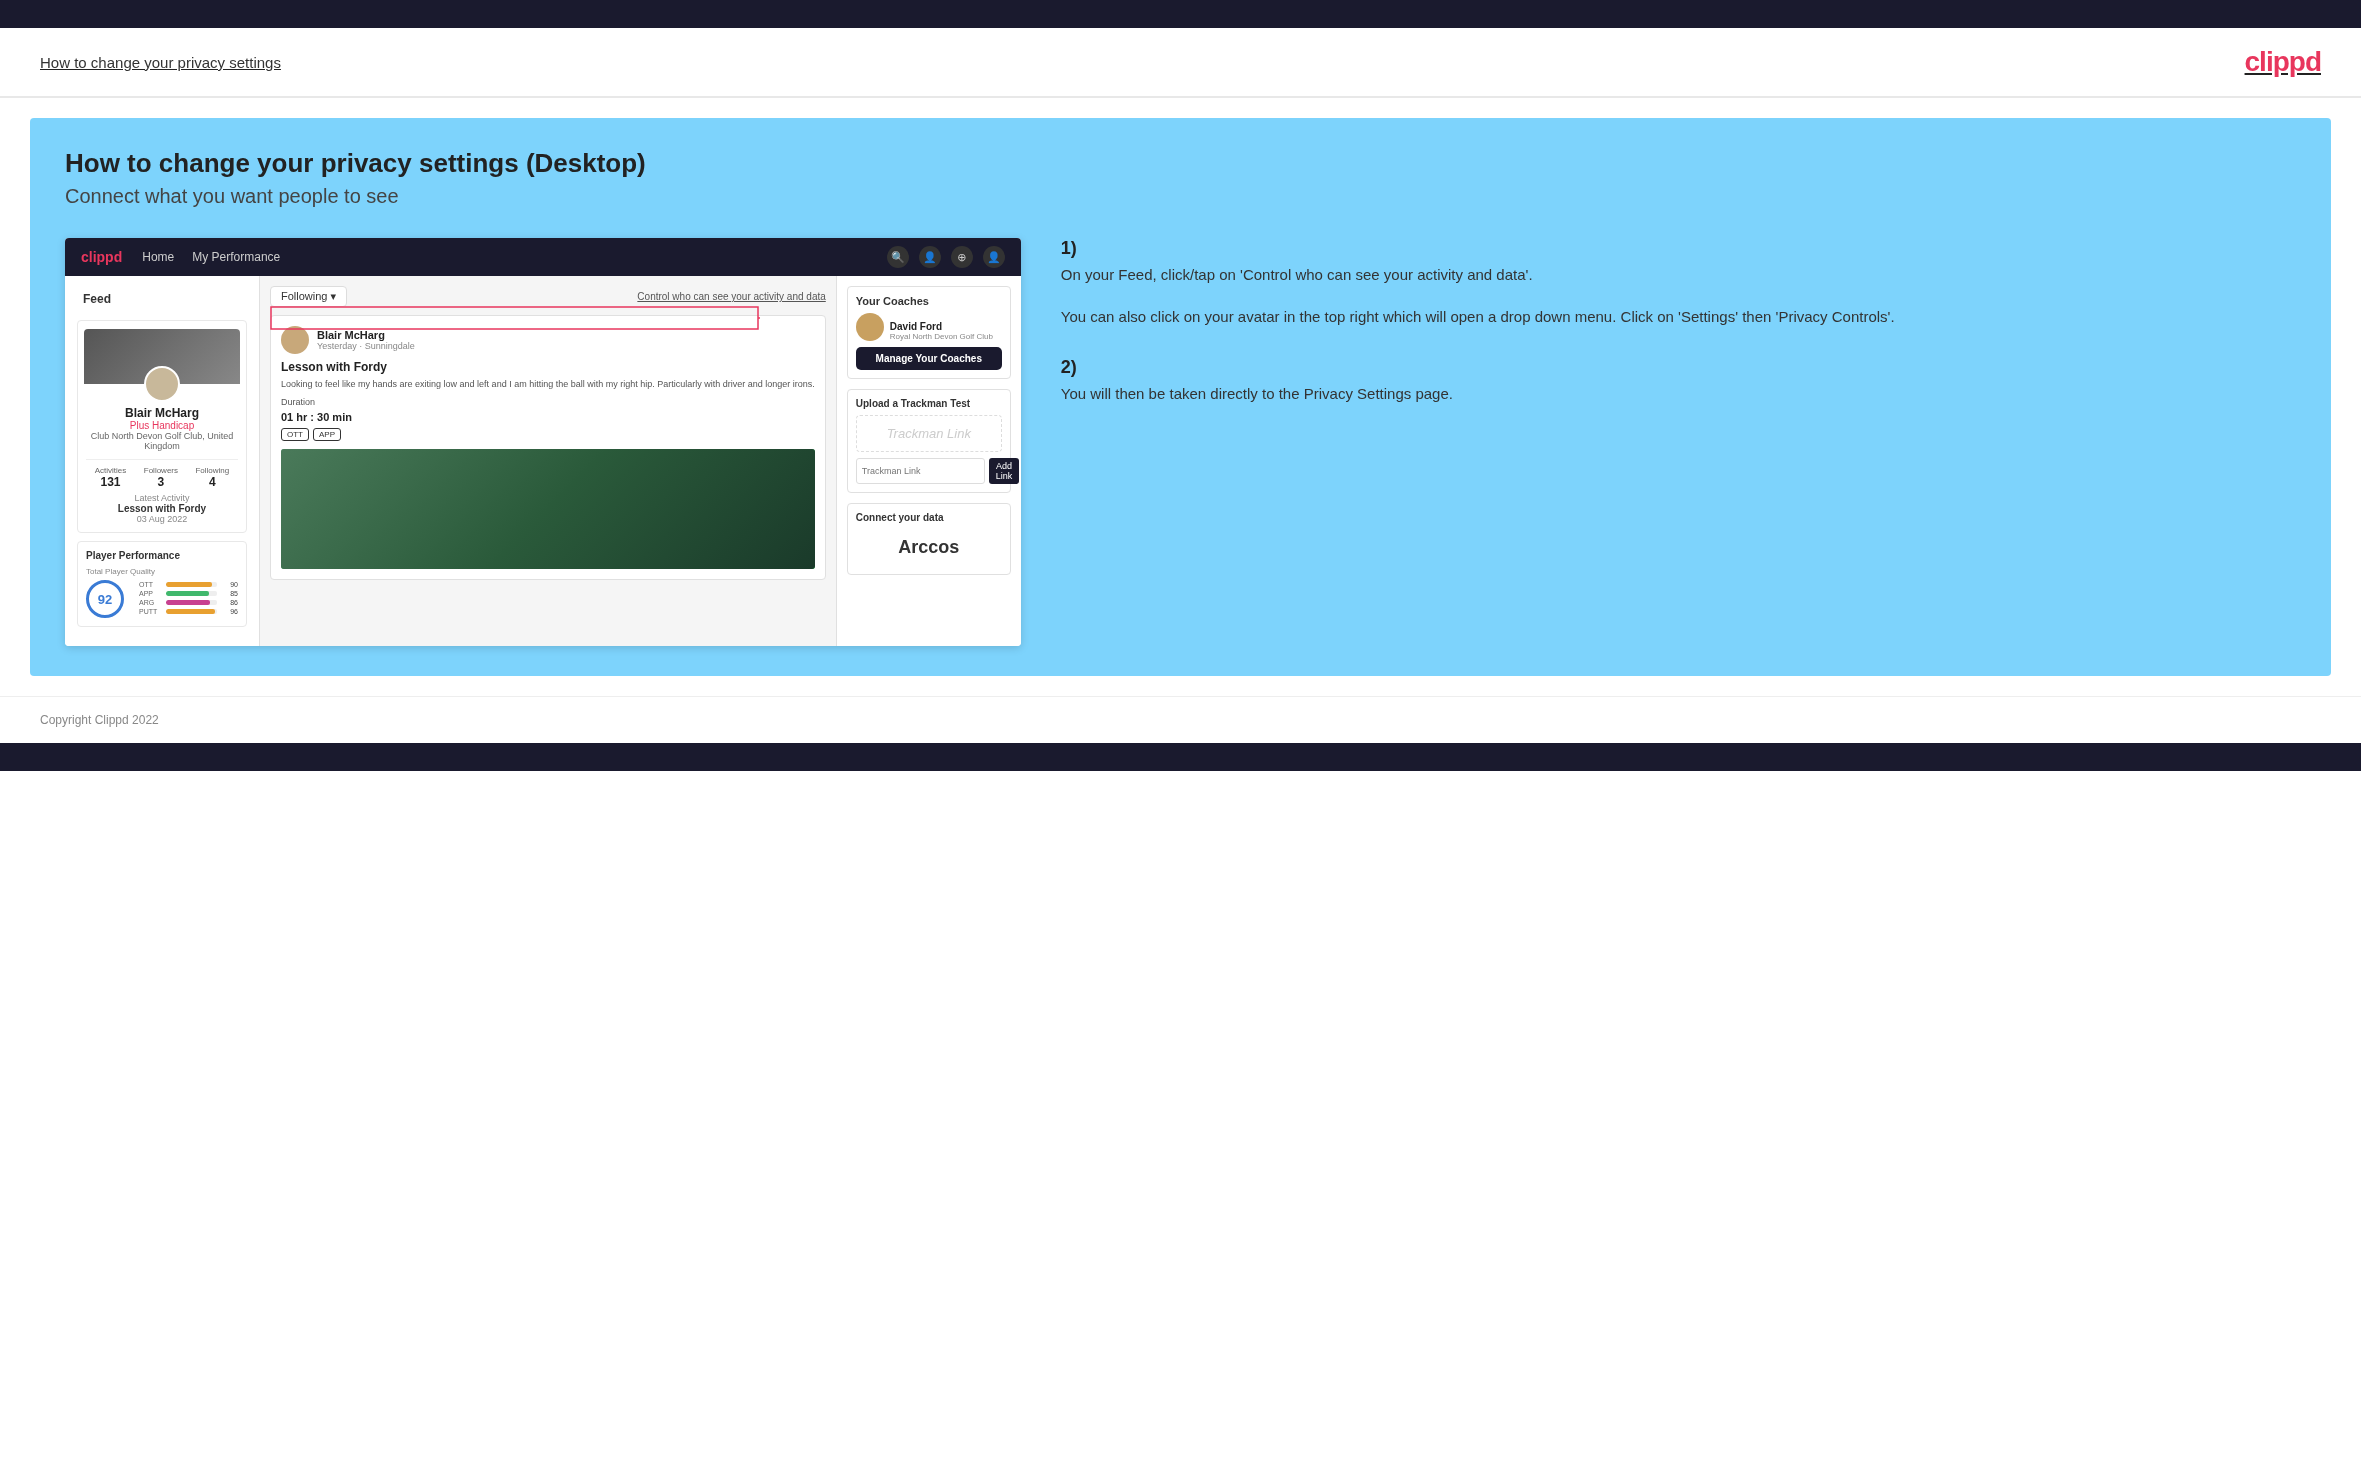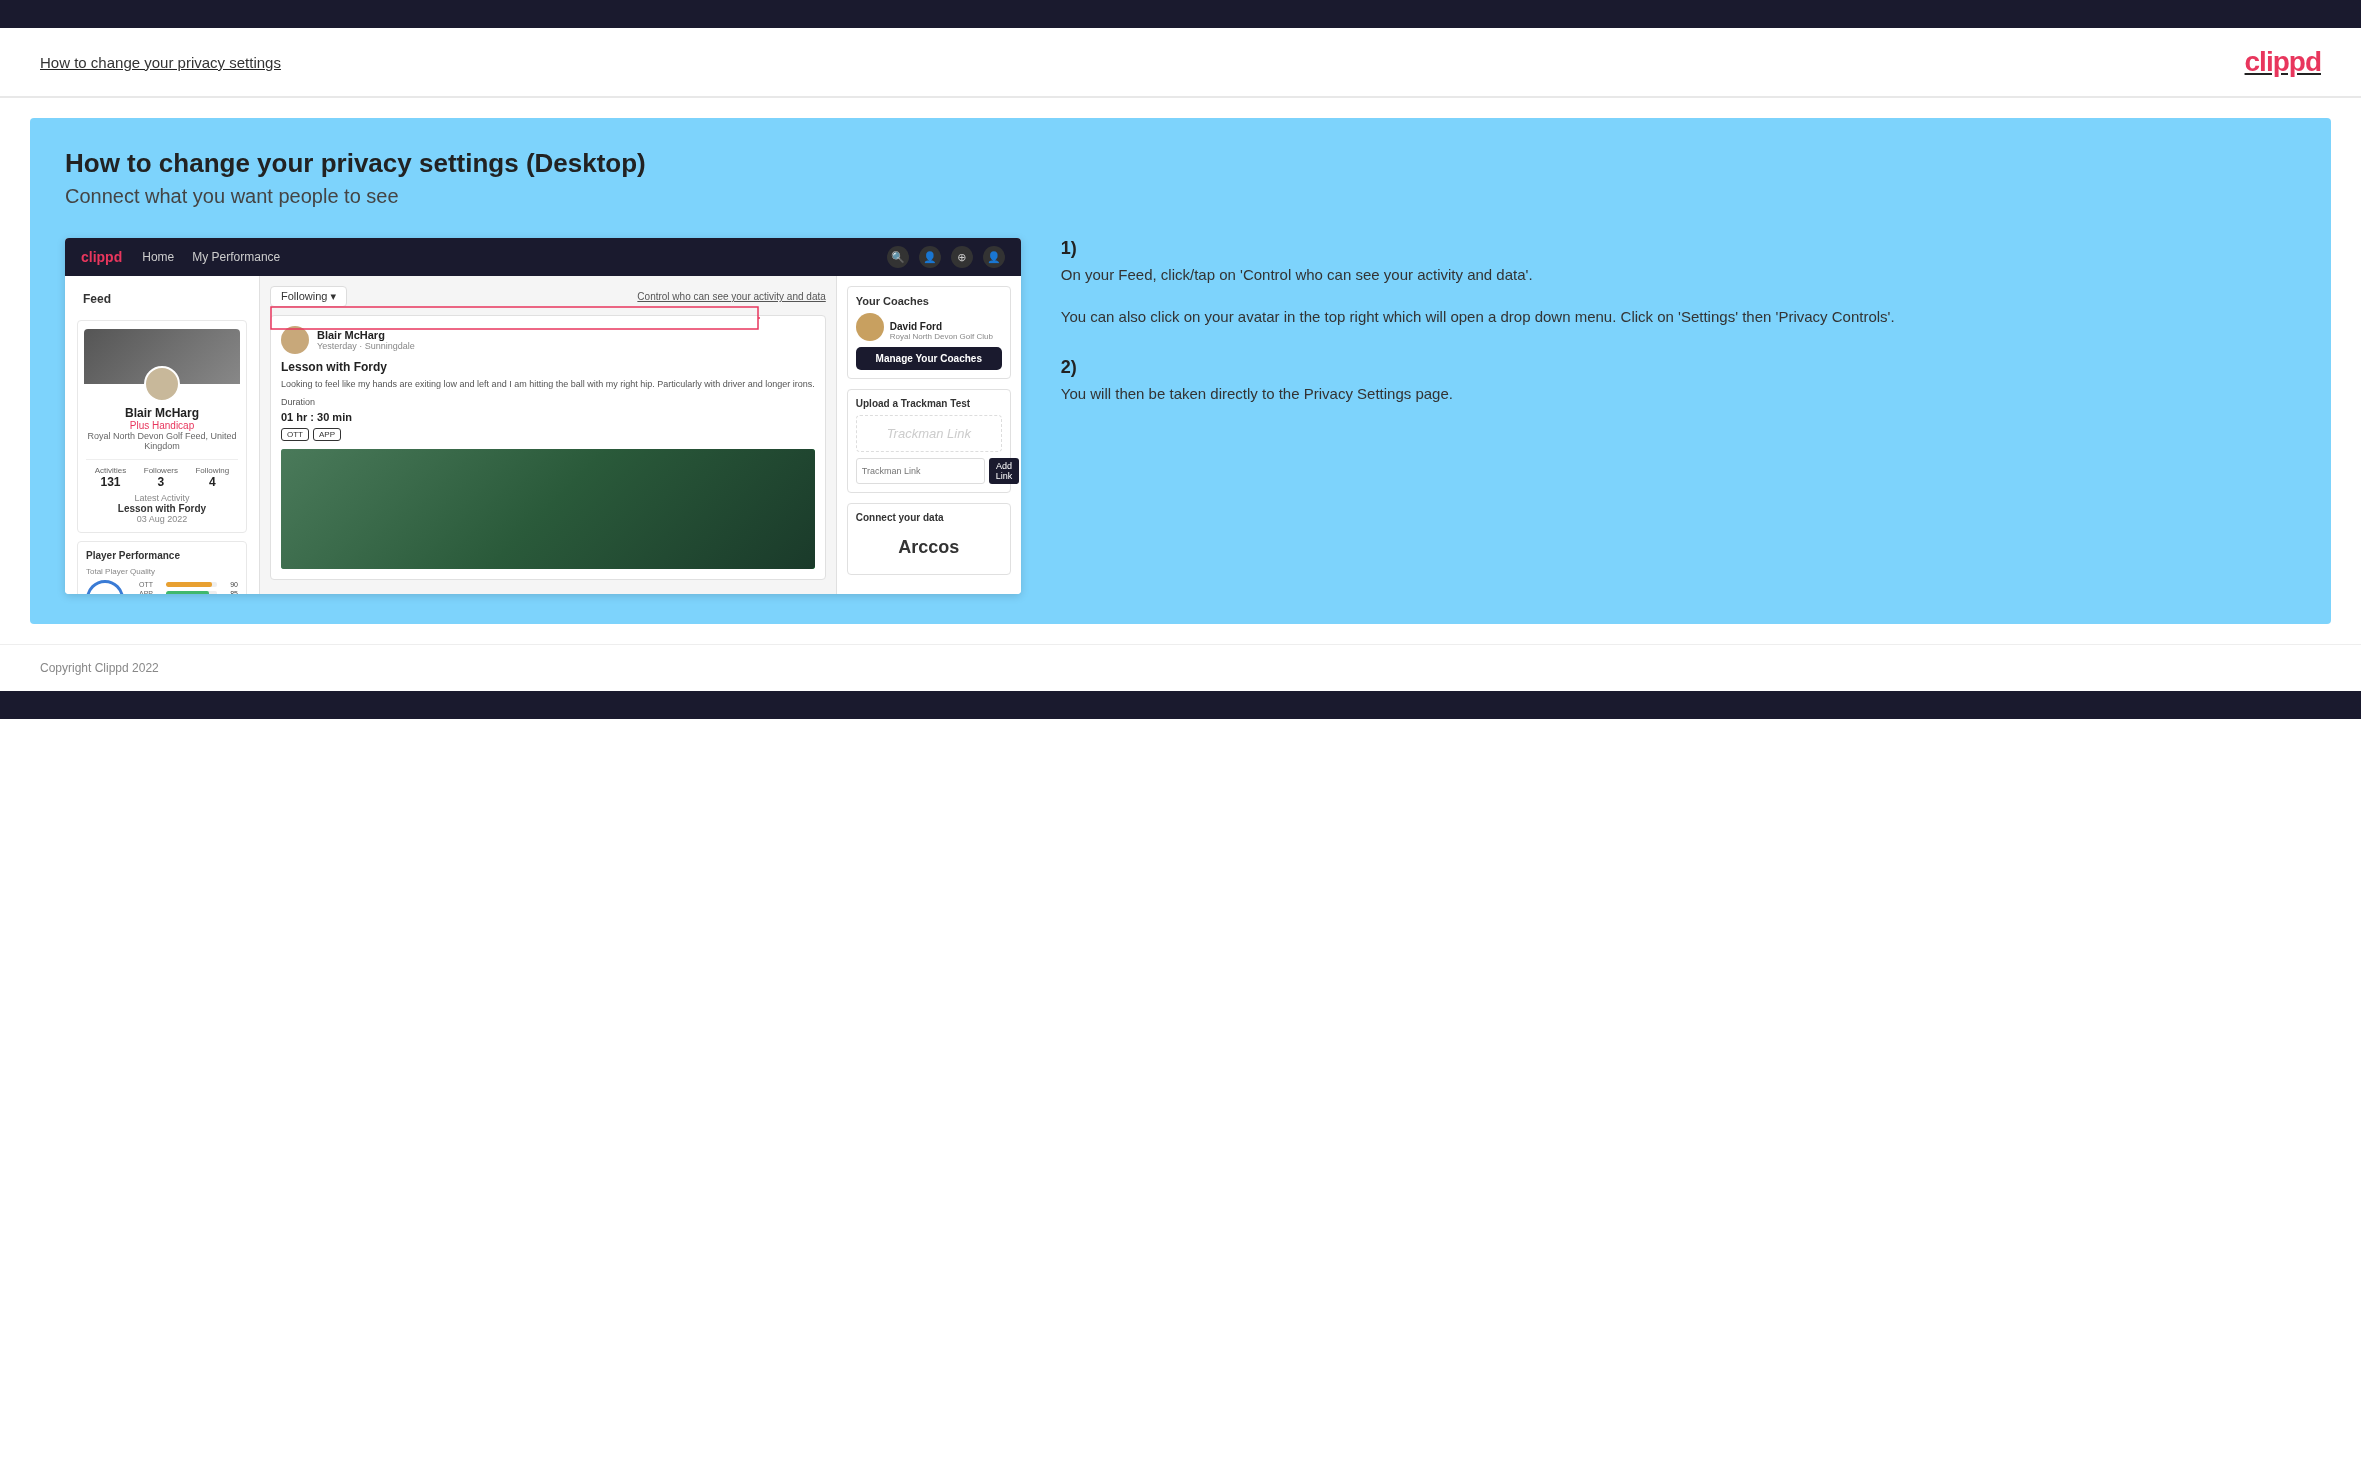--- a/index.html
+++ b/index.html
@@ -107,21 +107,21 @@
       display: flex;
       align-items: center;
       justify-content: center;
       color: #ccc;
       font-size: 11px;
     }
 
     
     .app-body {
       display: flex;
-      height: 318px;
+      height: 370px;
       overflow: hidden;
     }
 
     
     .app-sidebar {
       width: 195px;
       background: #fff;
       border-right: 1px solid #e0e0e0;
       padding: 12px;
       flex-shrink: 0;
@@ -620,21 +620,21 @@
 
           <div class="app-sidebar">
             <div class="feed-tab">Feed</div>
 
             <div class="profile-card">
               <div class="profile-cover">
                 <div class="profile-avatar"></div>
               </div>
               <div class="profile-name">Blair McHarg</div>
               <div class="profile-handicap">Plus Handicap</div>
-              <div class="profile-club">Royal North Devon Golf Feed, United Kingdom</div>
+              <div class="profile-club">Club North Devon Golf Club, United Kingdom</div>
               <div class="profile-stats">
                 <div class="stat-item">
                   <div class="stat-label">Activities</div>
                   <div class="stat-value">131</div>
                 </div>
                 <div class="stat-item">
                   <div class="stat-label">Followers</div>
                   <div class="stat-value">3</div>
                 </div>
                 <div class="stat-item">

